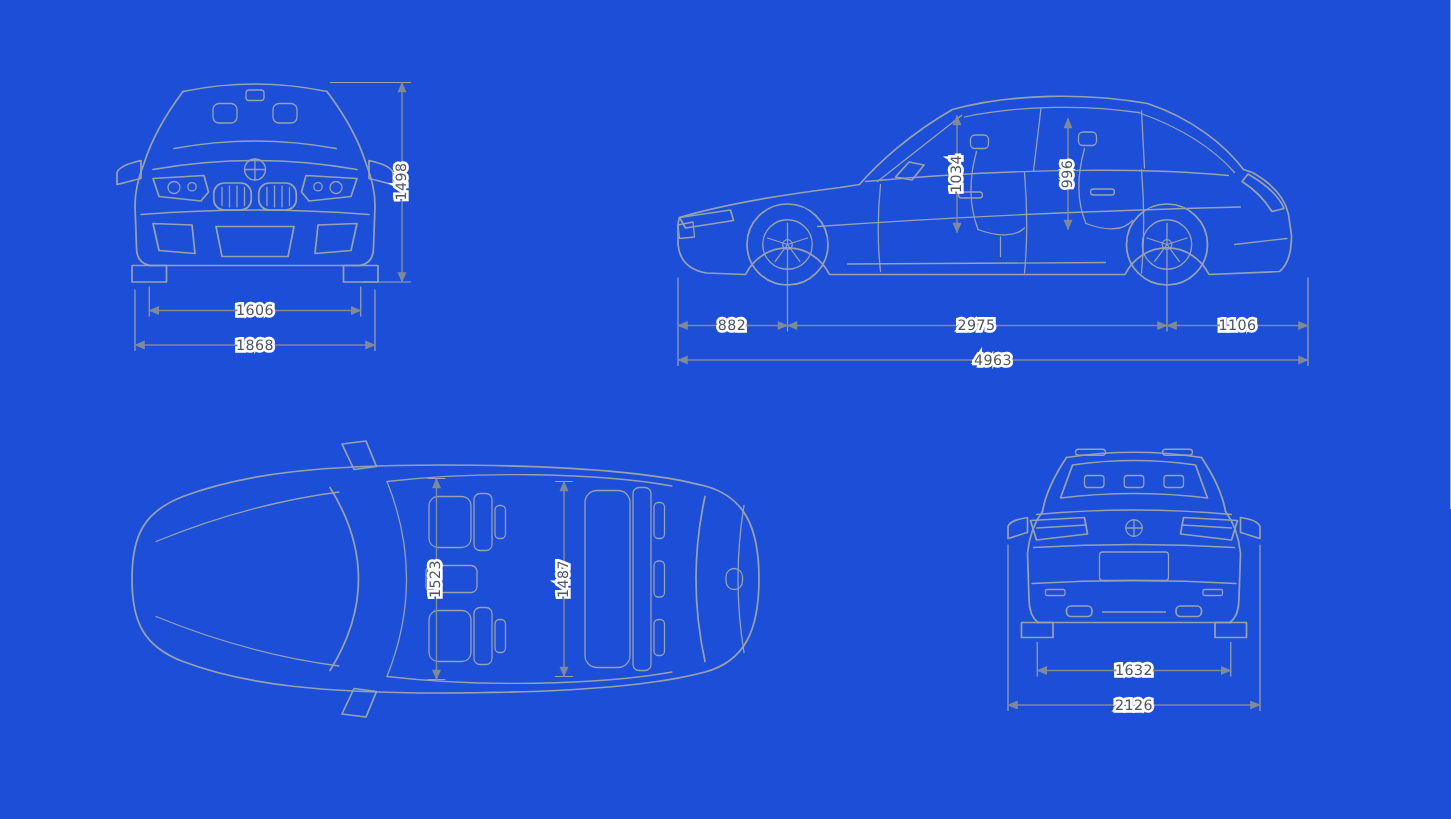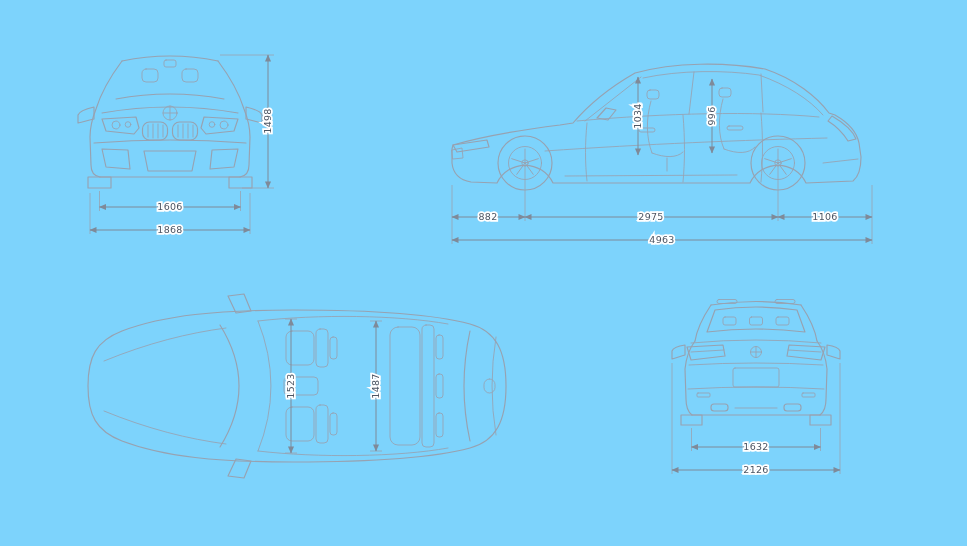--- a/index.html
+++ b/index.html
@@ -1,20 +1,20 @@
 <!DOCTYPE html>
 <html><head>
 <meta charset="utf-8">
 <style>
   html, body { margin: 0; padding: 0; background: #ffffff; }
   .canvas {
     position: relative;
     width: 967px;
     height: 546px;
-    background: #7dd3fc;
+    background: #1d4ed8;
     overflow: hidden;
     font-family: "DejaVu Sans", sans-serif;
   }
   svg.view { position: absolute; overflow: visible; }
   .car   { fill: none; stroke: #97a2b1; stroke-width: 1.15; stroke-linecap: round; stroke-linejoin: round; }
   .fine  { stroke-width: 0.85; }
   .dimline { stroke: #7f8a99; stroke-width: 1; fill: none; }
   .ext     { stroke: #99a3b1; stroke-width: 0.8; fill: none; }
   text.dim {
     font: 9.5px "DejaVu Sans", sans-serif;

